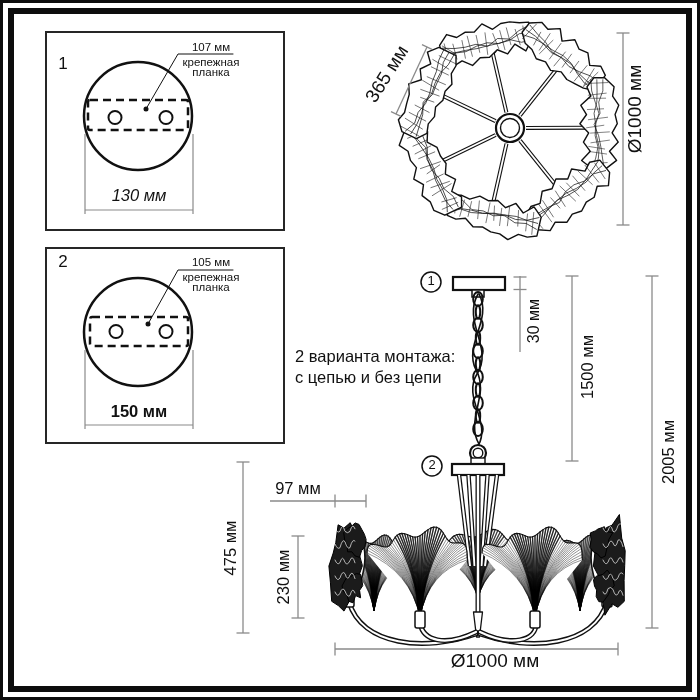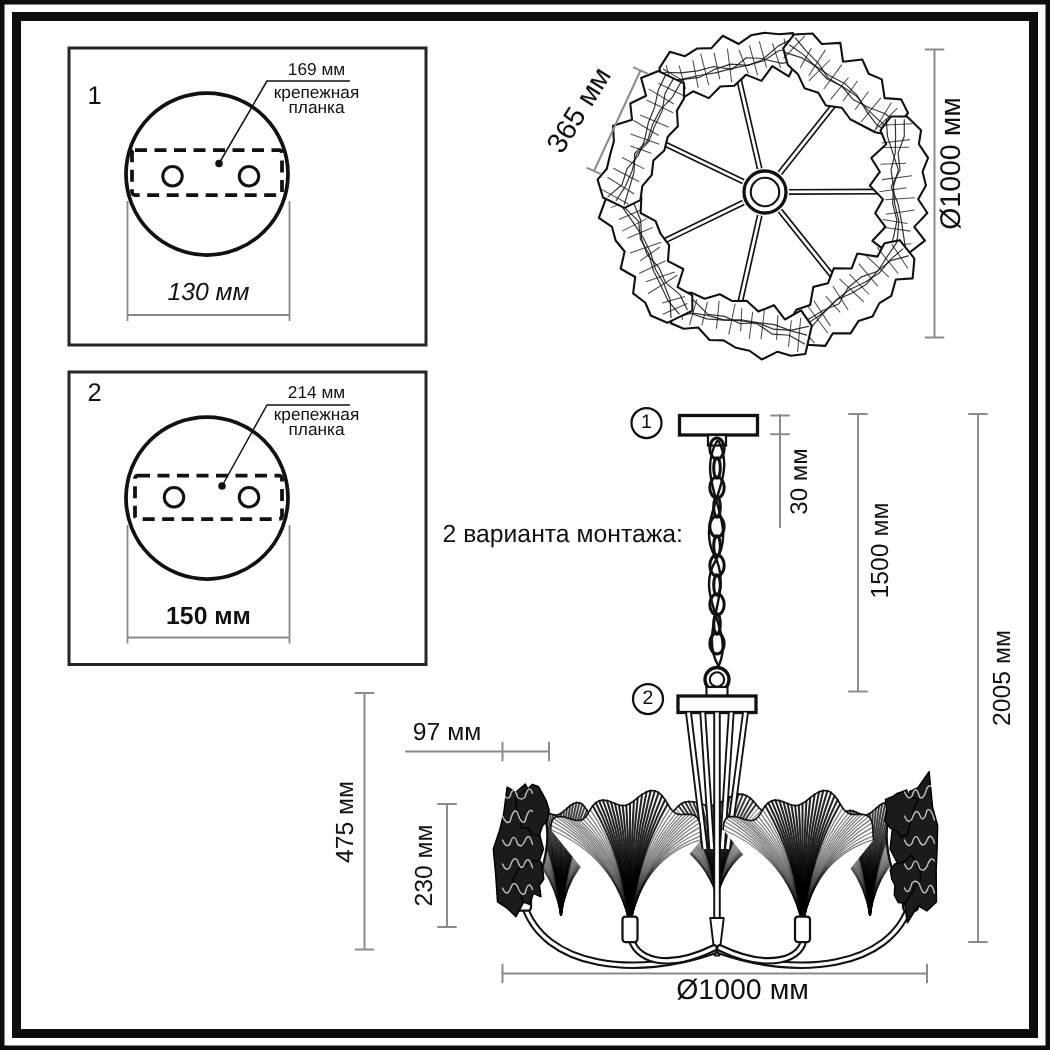--- a/index.html
+++ b/index.html
@@ -679,32 +679,33 @@
         <line x1="366" y1="494.5" x2="366" y2="507.5" stroke="#8a8a8a" stroke-width="1.3"></line>
         <line x1="335" y1="649" x2="618" y2="649" stroke="#8a8a8a" stroke-width="1.3"></line>
         <line x1="335" y1="642.5" x2="335" y2="655.5" stroke="#8a8a8a" stroke-width="1.3"></line>
         <line x1="618" y1="642.5" x2="618" y2="655.5" stroke="#8a8a8a" stroke-width="1.3"></line>
         <circle cx="431" cy="282" r="10" fill="#fff" stroke="#111111" stroke-width="1.5"></circle>
         <circle cx="432" cy="466" r="10" fill="#fff" stroke="#111111" stroke-width="1.5"></circle>
       </g>
   </svg>
 
   <div class="lbl" style="left:53px;top:55px;width:20px;font-size:17px;">1</div>
-  <div class="lbl" style="left:181px;top:41px;width:60px;font-size:11.5px;">169 мм</div>
+  <div class="lbl" style="left:181px;top:41px;width:60px;font-size:11.5px;">107 мм</div>
   <div class="lbl" style="left:176px;top:56px;width:70px;font-size:11.5px;">крепежная</div>
   <div class="lbl" style="left:176px;top:66px;width:70px;font-size:11.5px;">планка</div>
   <div class="lbl" style="left:99px;top:187px;width:80px;font-size:16.5px;font-style:italic;">130 мм</div>
 
   <div class="lbl" style="left:53px;top:253px;width:20px;font-size:17px;">2</div>
-  <div class="lbl" style="left:181px;top:256px;width:60px;font-size:11.5px;">214 мм</div>
+  <div class="lbl" style="left:181px;top:256px;width:60px;font-size:11.5px;">105 мм</div>
   <div class="lbl" style="left:176px;top:271px;width:70px;font-size:11.5px;">крепежная</div>
   <div class="lbl" style="left:176px;top:281px;width:70px;font-size:11.5px;">планка</div>
   <div class="lbl" style="left:99px;top:403px;width:80px;font-size:16.5px;font-weight:bold;">150 мм</div>
 
   <div class="lbl lbl-left" style="left:295px;top:348px;font-size:16.5px;">2 варианта монтажа:</div>
+  <div class="lbl lbl-left" style="left:295px;top:369px;font-size:16.5px;">с цепью и без цепи</div>
 
   <div class="lbl rot365" style="left:327px;top:62px;width:120px;height:24px;line-height:24px;font-size:19px;">365 мм</div>
   <div class="lbl rot" style="left:575px;top:97px;width:120px;height:24px;line-height:24px;font-size:19px;">Ø1000 мм</div>
 
   <div class="lbl" style="left:421px;top:274px;width:20px;font-size:13px;">1</div>
   <div class="lbl" style="left:422px;top:458px;width:20px;font-size:13px;">2</div>
   <div class="lbl rot" style="left:484px;top:310px;width:100px;height:22px;line-height:22px;font-size:16px;">30 мм</div>
   <div class="lbl rot" style="left:527px;top:356px;width:120px;height:22px;line-height:22px;font-size:16.5px;">1500 мм</div>
   <div class="lbl rot" style="left:608px;top:441px;width:120px;height:22px;line-height:22px;font-size:16.5px;">2005 мм</div>
   <div class="lbl rot" style="left:170px;top:537px;width:120px;height:22px;line-height:22px;font-size:16.5px;">475 мм</div>

